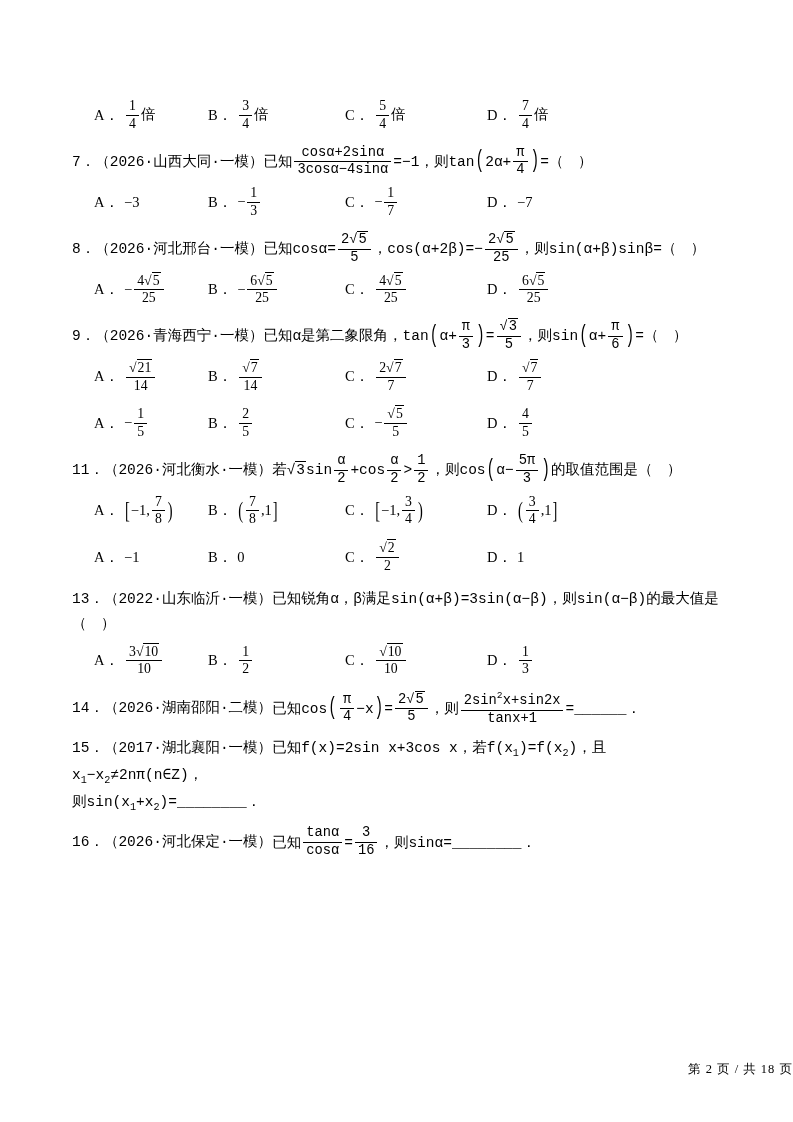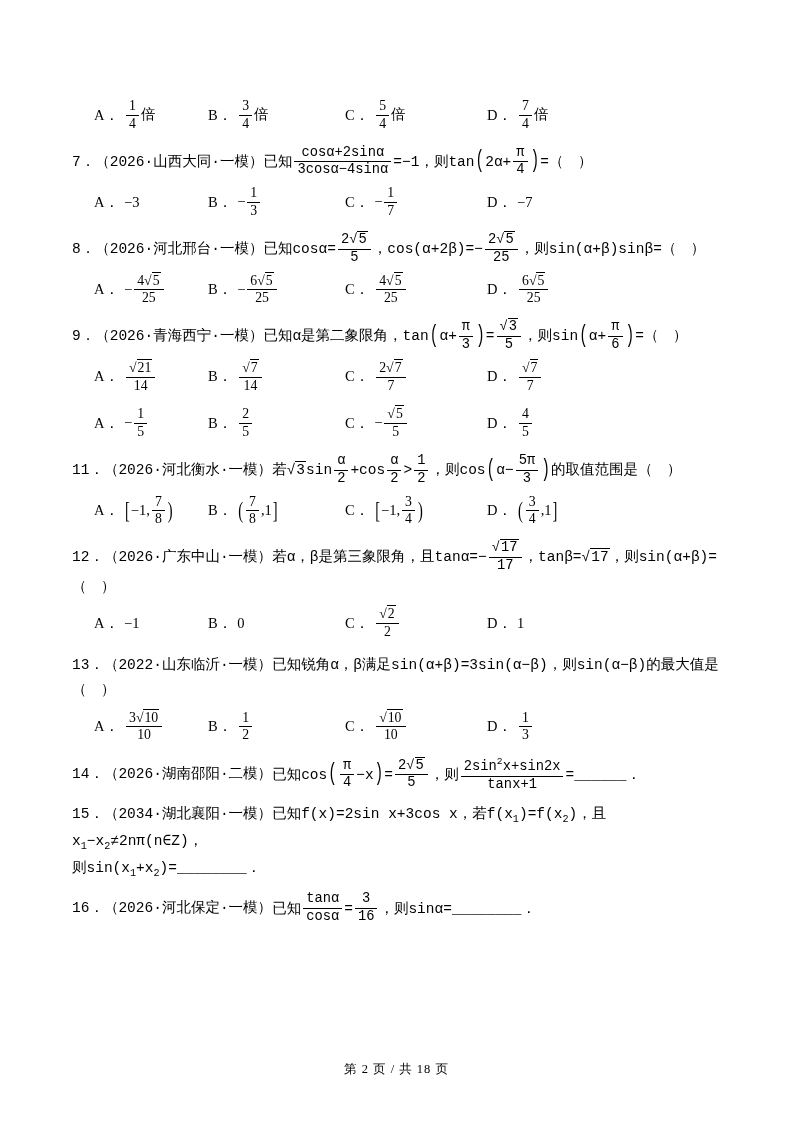--- a/index.html
+++ b/index.html
@@ -51,21 +51,21 @@
     vertical-align: middle;
     margin: 0 1px;
   }
   sup, sub { font-size: 0.7em; }
 
   .footer {
     position: absolute;
     bottom: 44px;
     left: 0;
     width: 100%;
-    text-align: center;
+    text-align: right;
     font-size: 12.5px;
     letter-spacing: 1px;
   }
 </style>
 </head>
 <body>
 
 <div class="page">
   <div>
       <div class="question">
@@ -186,21 +186,20 @@
             <span class="opt-label">C．</span>
             <span class="opt-math"><span class="bigd">[</span>−1,<span class="frac"><span class="num">3</span><span class="den">4</span></span><span class="bigd">)</span></span>
           </span>
           <span class="opt">
             <span class="opt-label">D．</span>
             <span class="opt-math"><span class="bigd">(</span><span class="frac"><span class="num">3</span><span class="den">4</span></span>,1<span class="bigd">]</span></span>
           </span>
         </div>
       </div>
       <div class="question">
-        <div class="stem"><span class="q-number">12．</span><span class="q-source">（2026·广东中山·一模）</span><span class="q-body">若α，β是第三象限角，且tanα=−<span class="frac"><span class="num"><span class="sqrt">√<span class="radicand">17</span></span></span><span class="den">17</span></span>，tanβ=<span class="sqrt">√<span class="radicand">17</span></span>，则sin(α+β)=（　）</span></div>
         <div class="options">
           <span class="opt">
             <span class="opt-label">A．</span>
             <span class="opt-math">−1</span>
           </span>
           <span class="opt">
             <span class="opt-label">B．</span>
             <span class="opt-math">0</span>
           </span>
           <span class="opt">
@@ -231,21 +230,21 @@
           <span class="opt">
             <span class="opt-label">D．</span>
             <span class="opt-math"><span class="frac"><span class="num">1</span><span class="den">3</span></span></span>
           </span>
         </div>
       </div>
       <div class="question">
         <div class="stem"><span class="q-number">14．</span><span class="q-source">（2026·湖南邵阳·二模）</span><span class="q-body">已知cos<span class="bigd">(</span><span class="frac"><span class="num">π</span><span class="den">4</span></span>−x<span class="bigd">)</span>=<span class="frac"><span class="num">2<span class="sqrt">√<span class="radicand">5</span></span></span><span class="den">5</span></span>，则<span class="frac"><span class="num">2sin<sup><span>2</span></sup>x+sin2x</span><span class="den">tanx+1</span></span>=______．</span></div>
       </div>
       <div class="question">
-        <div class="stem"><span class="q-number">15．</span><span class="q-source">（2034·湖北襄阳·一模）</span><span class="q-body">已知f(x)=2sin x+3cos x，若f(x<sub><span>1</span></sub>)=f(x<sub><span>2</span></sub>)，且x<sub><span>1</span></sub>−x<sub><span>2</span></sub>≠2nπ(n∈Z)，<br>则sin(x<sub><span>1</span></sub>+x<sub><span>2</span></sub>)=________．</span></div>
+        <div class="stem"><span class="q-number">15．</span><span class="q-source">（2017·湖北襄阳·一模）</span><span class="q-body">已知f(x)=2sin x+3cos x，若f(x<sub><span>1</span></sub>)=f(x<sub><span>2</span></sub>)，且x<sub><span>1</span></sub>−x<sub><span>2</span></sub>≠2nπ(n∈Z)，<br>则sin(x<sub><span>1</span></sub>+x<sub><span>2</span></sub>)=________．</span></div>
       </div>
       <div class="question">
         <div class="stem"><span class="q-number">16．</span><span class="q-source">（2026·河北保定·一模）</span><span class="q-body">已知<span class="frac"><span class="num">tanα</span><span class="den">cosα</span></span>=<span class="frac"><span class="num">3</span><span class="den">16</span></span>，则sinα=________．</span></div>
       </div>
     </div>
   <div class="footer">
     <span>第 2 页 / 共 18 页</span>
   </div>
 </div>
 

